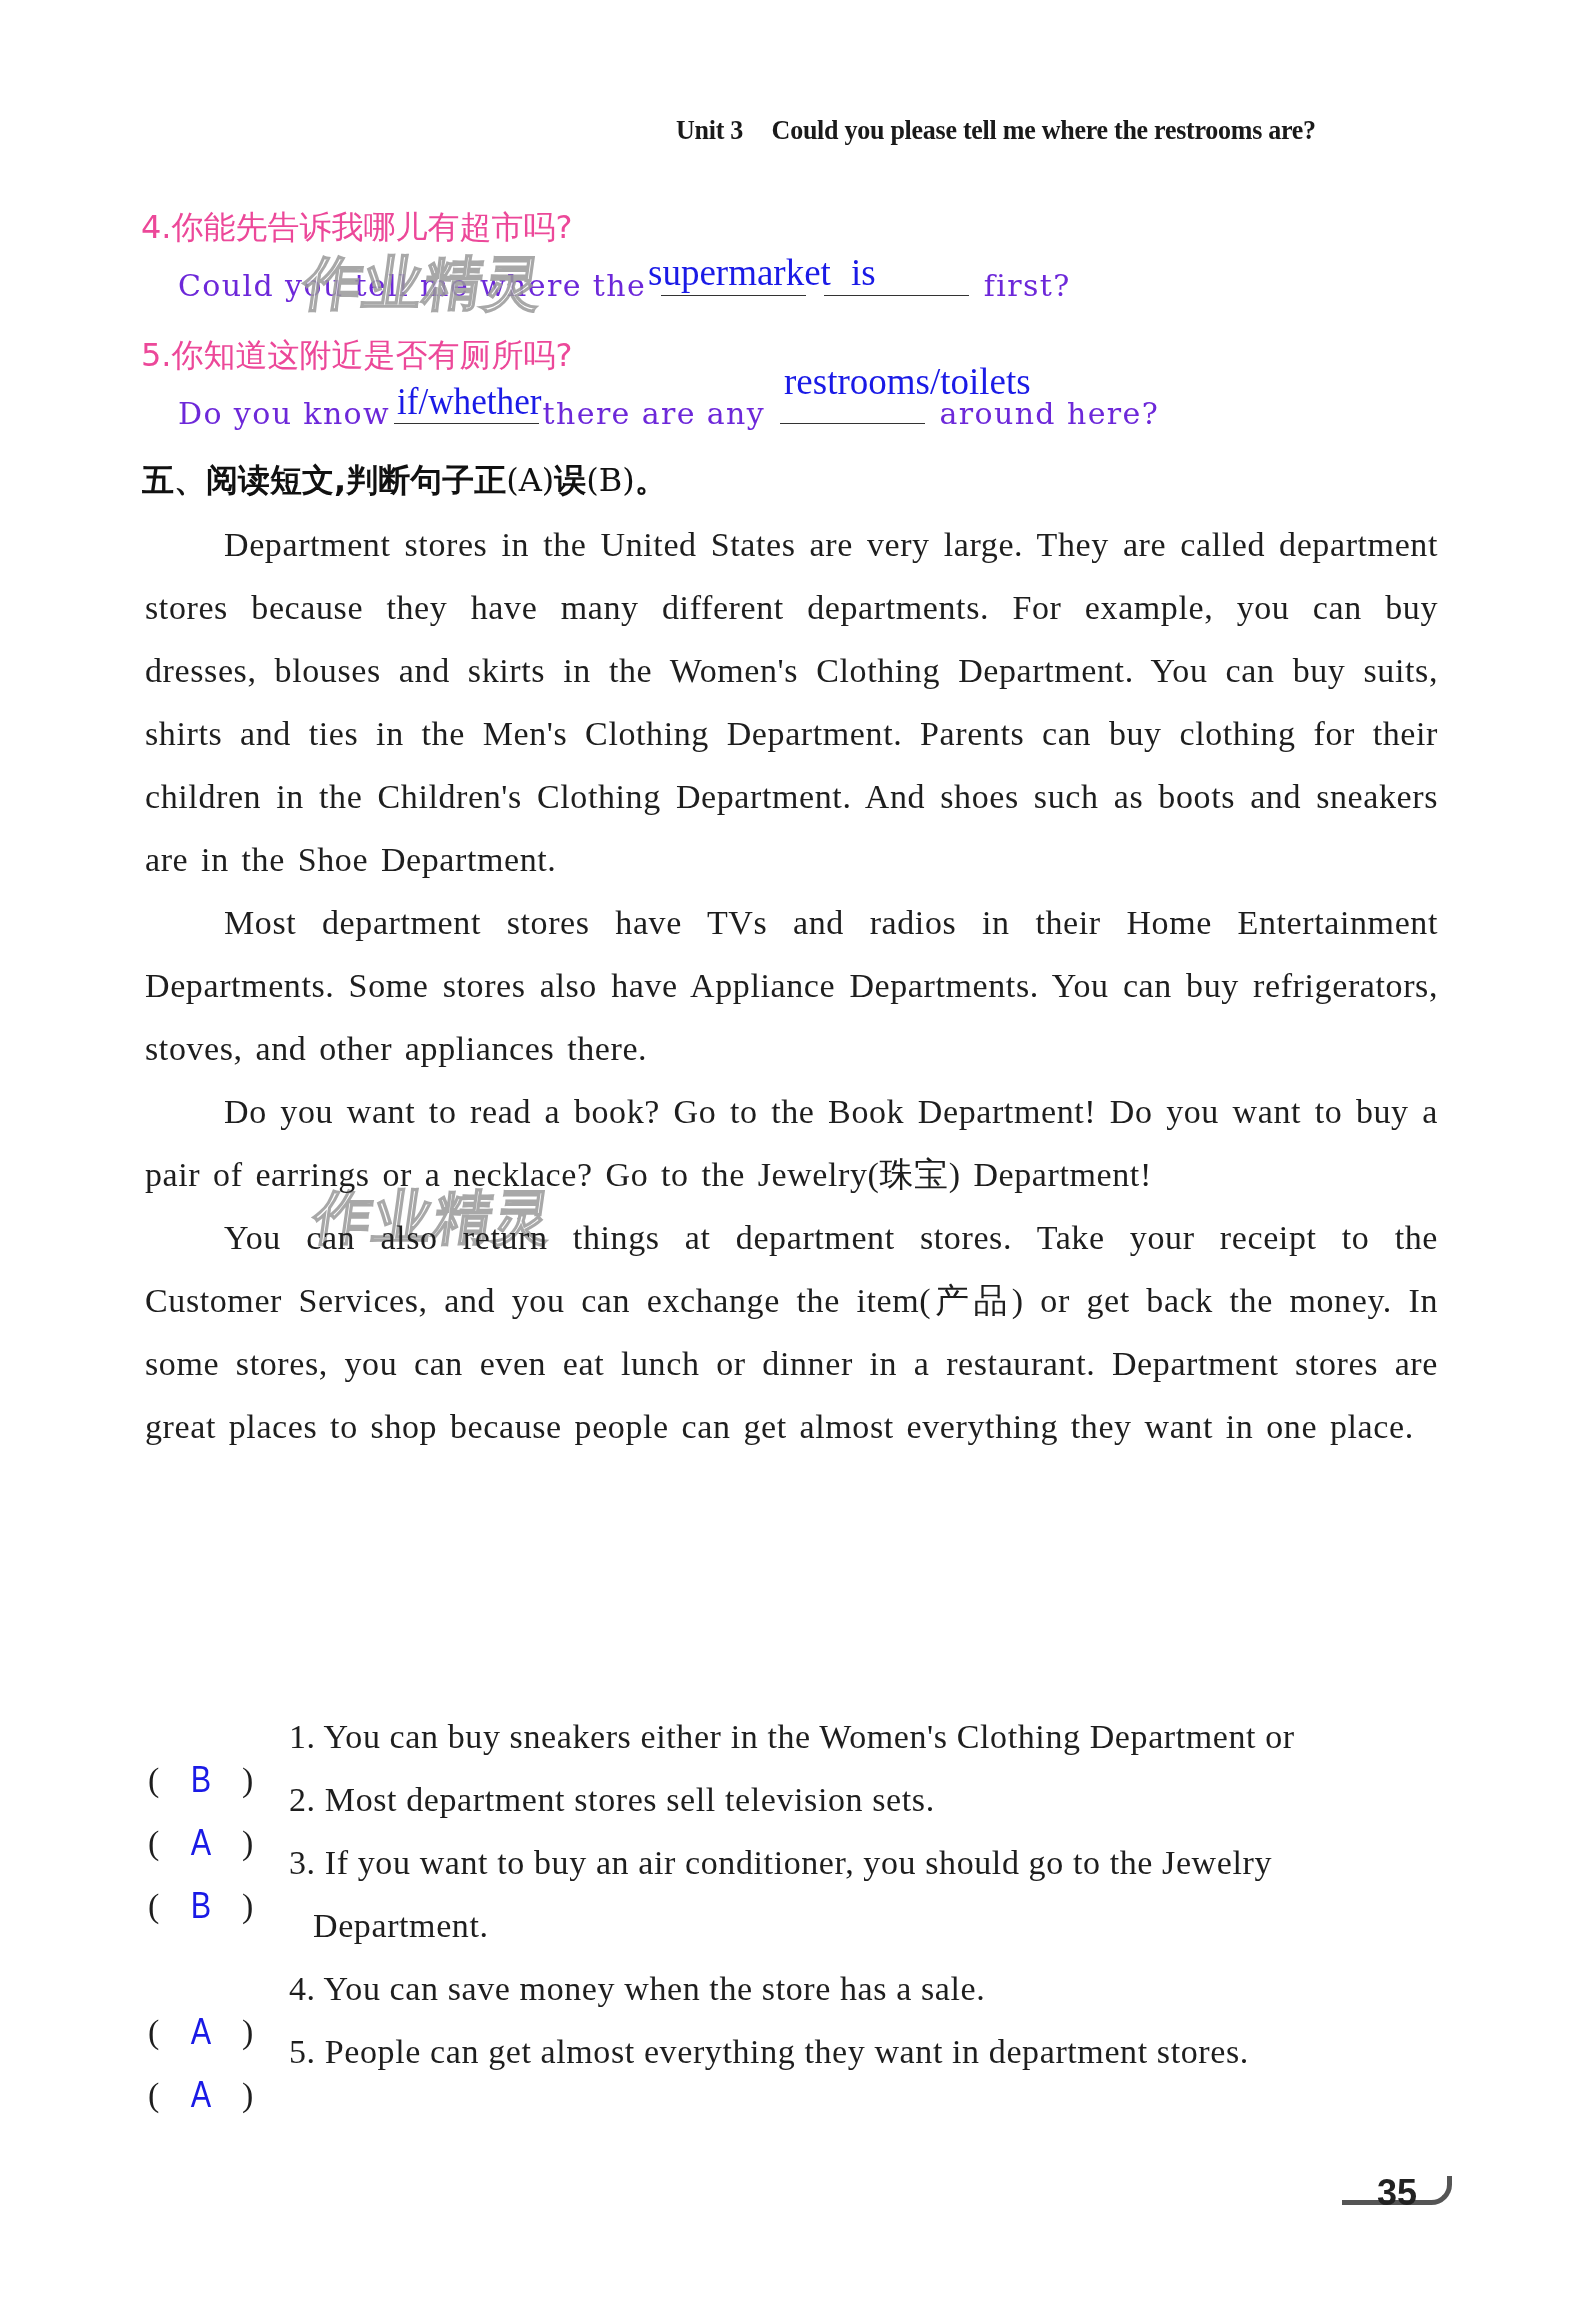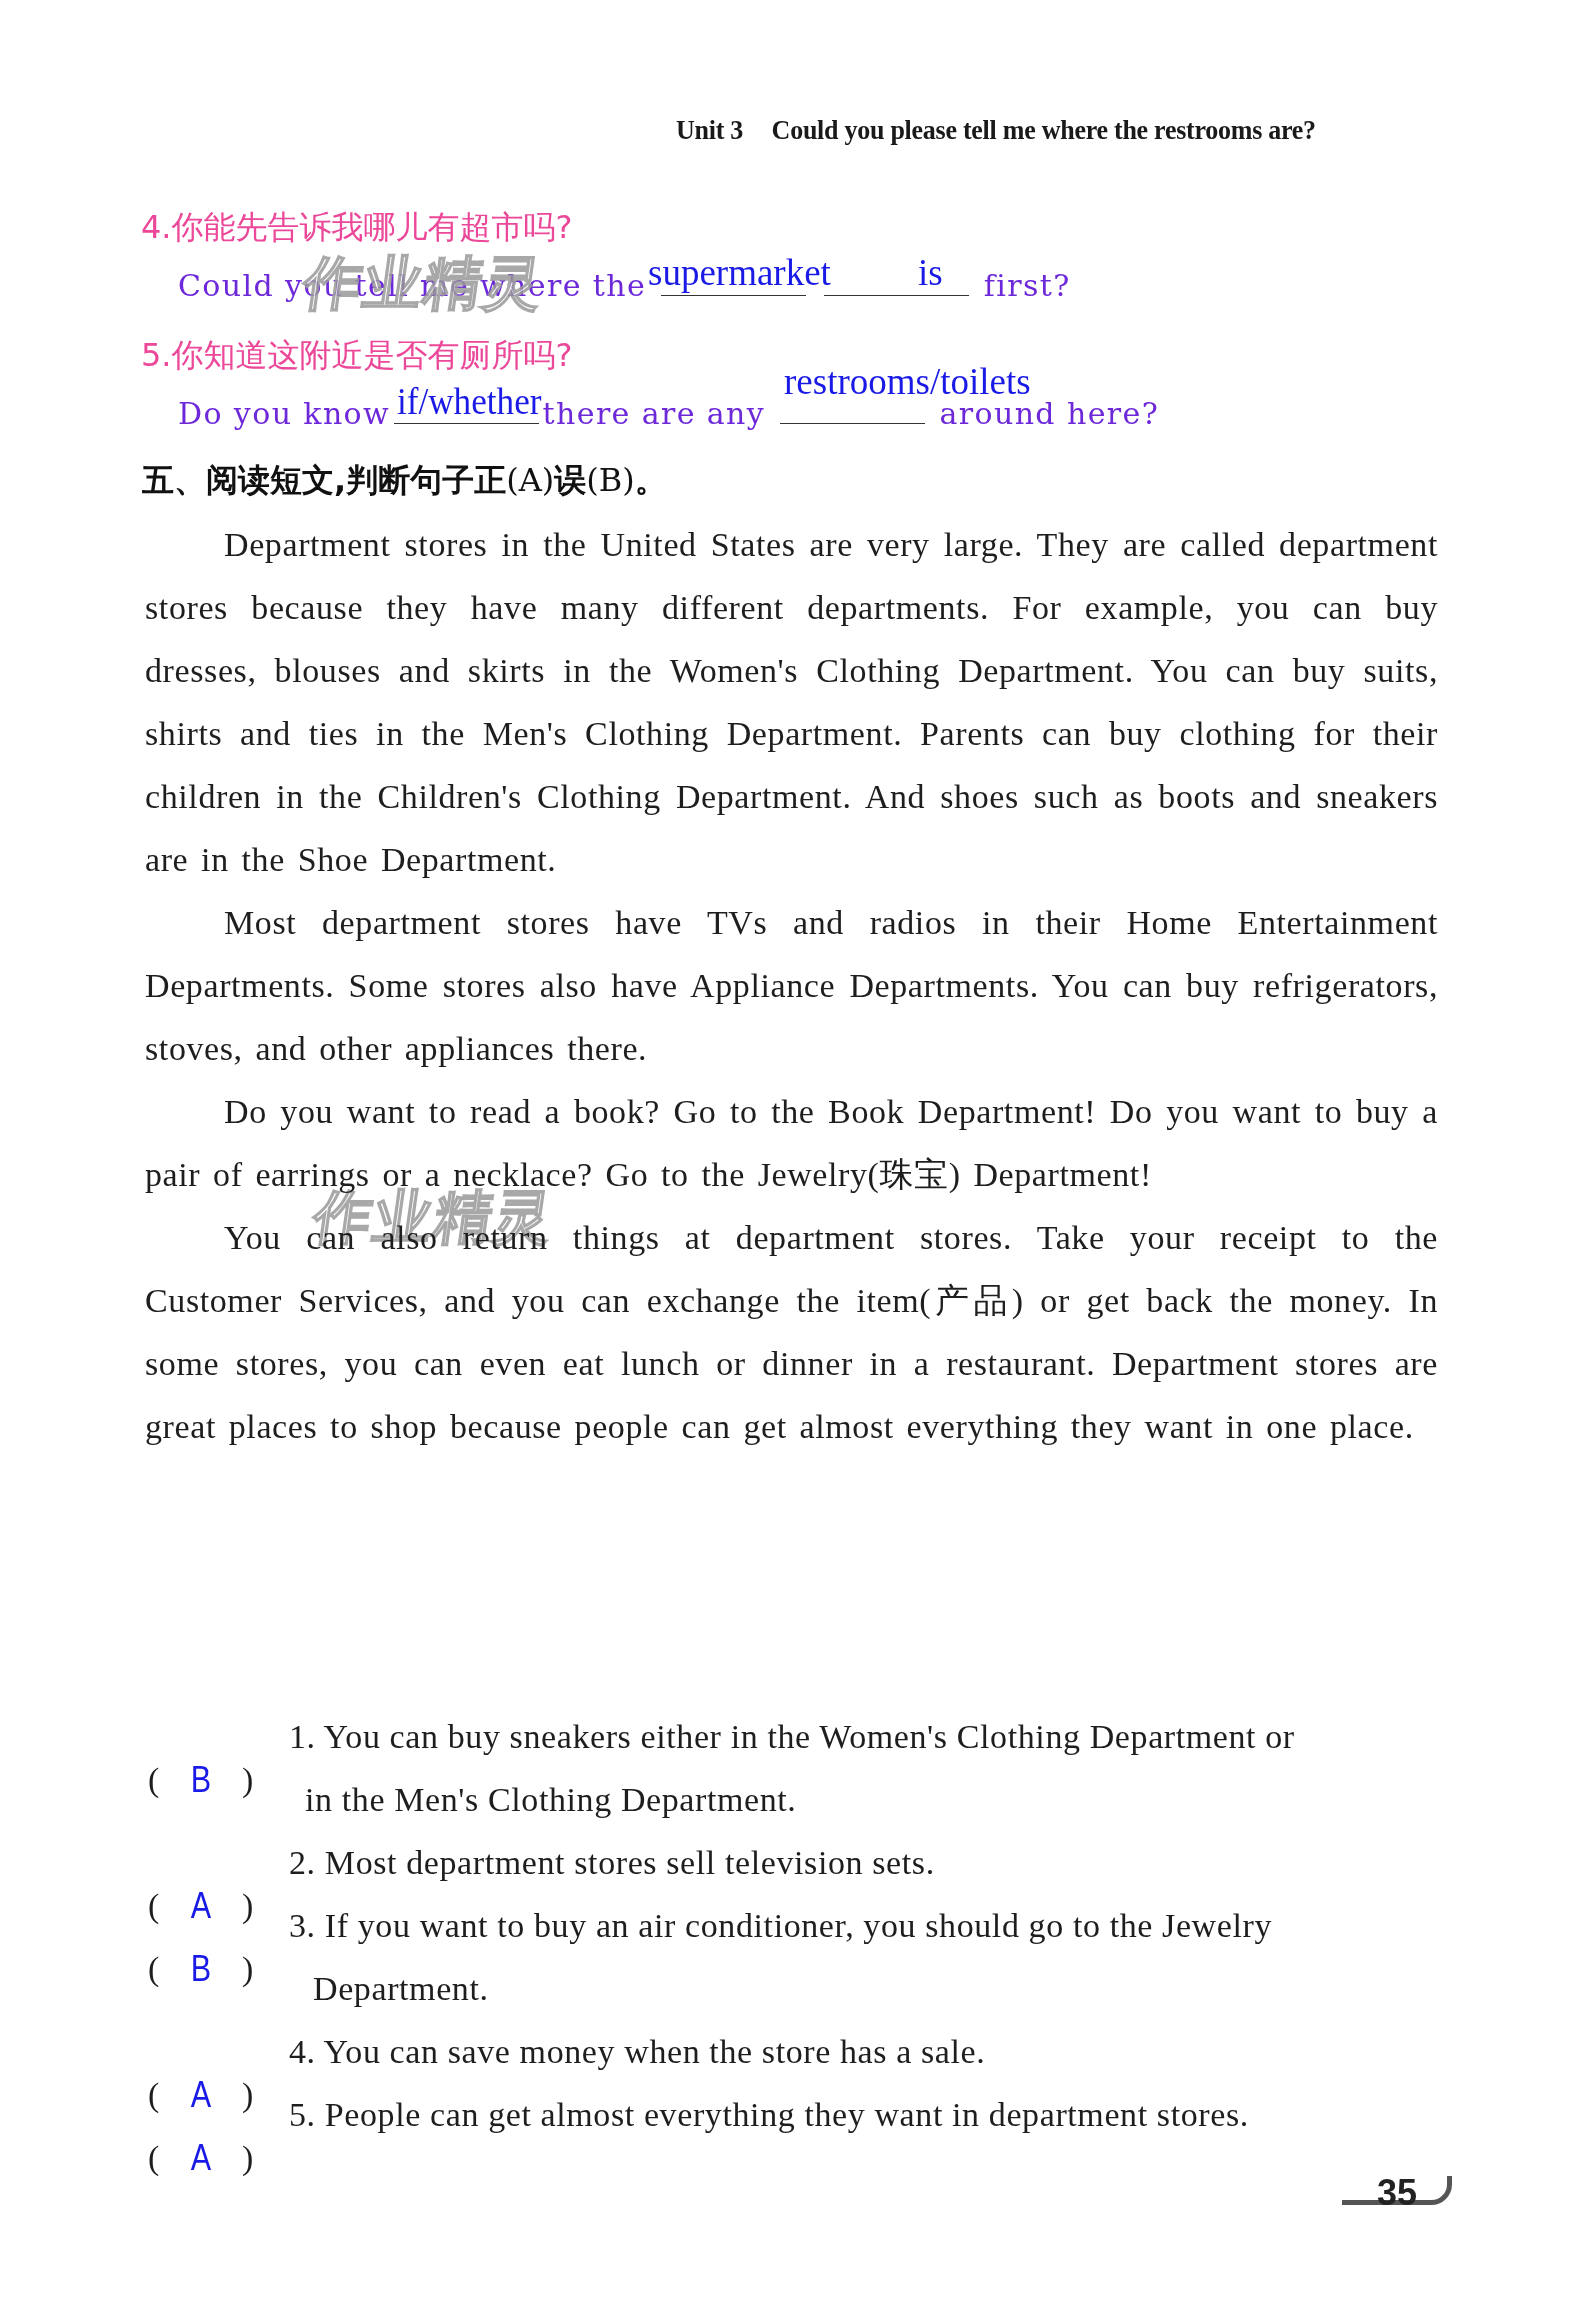--- a/index.html
+++ b/index.html
@@ -44,21 +44,21 @@
 <div class="abs cn" style="left:141px; top:206px;">
   <span>4.</span><span>你能先告诉我哪儿有超市吗?</span>
 </div>
 <div class="abs en" style="left:178px; top:267px;">
   <span>Could you tell me where the</span>
   <span class="blank" style="width:145px;"></span>
   <span class="blank" style="width:145px;"></span>
   <span>first?</span>
 </div>
 <span class="ans" style="left:648px; top:251px;">supermarket</span>
-<span class="ans" style="left:918px; top:251px;">is</span>
+<span class="ans" style="left:851px; top:251px;">is</span>
 
 <div class="abs cn" style="left:141px; top:334px;">
   <span>5.</span><span>你知道这附近是否有厕所吗?</span>
 </div>
 <div class="abs en" style="left:178px; top:395px;">
   <span>Do you know</span><span class="blank" style="width:145px;"></span><span>there are any</span>
   <span class="blank" style="width:145px;"></span>
   <span>around here?</span>
 </div>
 <span class="ans" style="left:397px; top:380px; transform:scaleX(0.95); transform-origin:left;">if/whether</span>
@@ -75,21 +75,20 @@
   <p class="para"><span class="first"></span><span>Department stores in the United States are very large. They are called department stores because they have many different departments. For example, you can buy dresses, blouses and skirts in the Women's Clothing Department. You can buy suits, shirts and ties in the Men's Clothing Department. Parents can buy clothing for their children in the Children's Clothing Department. And shoes such as boots and sneakers are in the Shoe Department.</span></p>
   <p class="para"><span class="first"></span><span>Most department stores have TVs and radios in their Home Entertainment Departments. Some stores also have Appliance Departments. You can buy refrigerators, stoves, and other appliances there.</span></p>
   <p class="para"><span class="first"></span><span>Do you want to read a book? Go to the Book Department! Do you want to buy a pair of earrings or a necklace? Go to the Jewelry(珠宝) Department!</span></p>
   <p class="para"><span class="first"></span><span>You can also return things at department stores. Take your receipt to the Customer Services, and you can exchange the item(产品) or get back the money. In some stores, you can even eat lunch or dinner in a restaurant. Department stores are great places to shop because people can get almost everything they want in one place.</span></p>
 </div>
 
 <div class="q-list">
   <div class="q">
     <span class="bracket"><span class="lp">(</span><span class="letter">B</span><span class="rp">)</span></span><span>1.</span>
     <span>You can buy sneakers either in the Women's Clothing Department or</span>
-    <div class="cont" style="padding-left:157px;">in the Men's Clothing Department.</div>
   </div>
   <div class="q">
     <span class="bracket"><span class="lp">(</span><span class="letter">A</span><span class="rp">)</span></span><span>2.</span>
     <span>Most department stores sell television sets.</span>
   </div>
   <div class="q">
     <span class="bracket"><span class="lp">(</span><span class="letter">B</span><span class="rp">)</span></span><span>3.</span>
     <span>If you want to buy an air conditioner, you should go to the Jewelry</span>
     <div class="cont" style="padding-left:165px;">Department.</div>
   </div>

